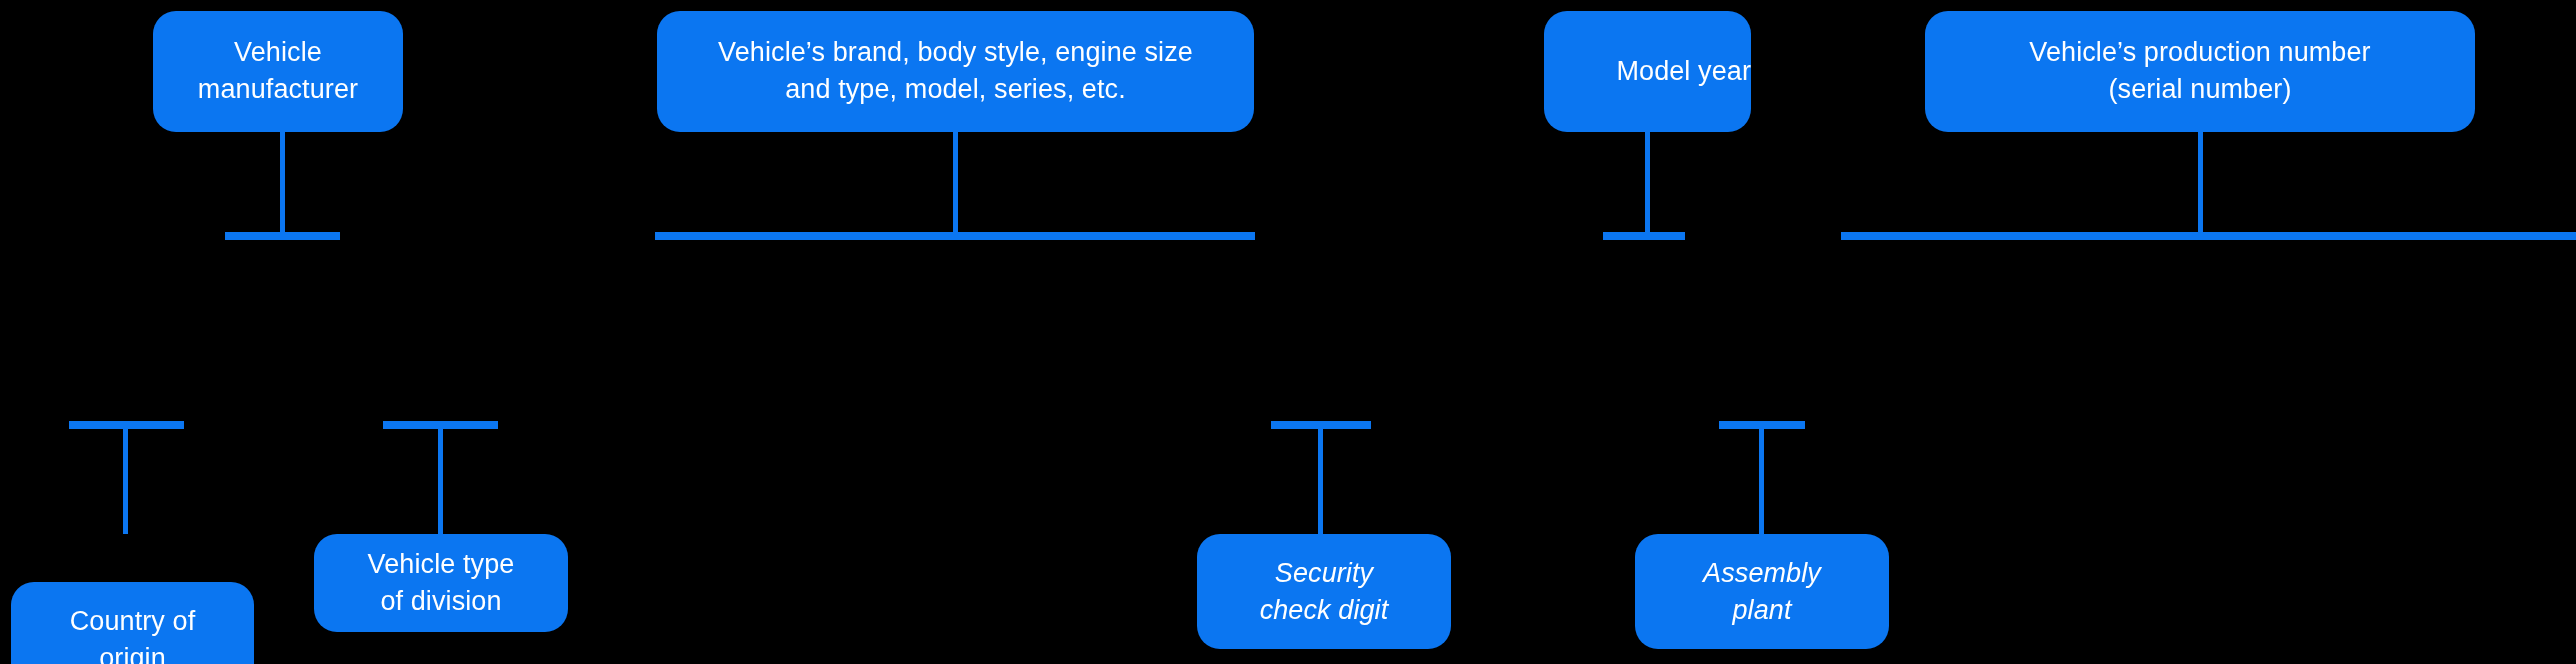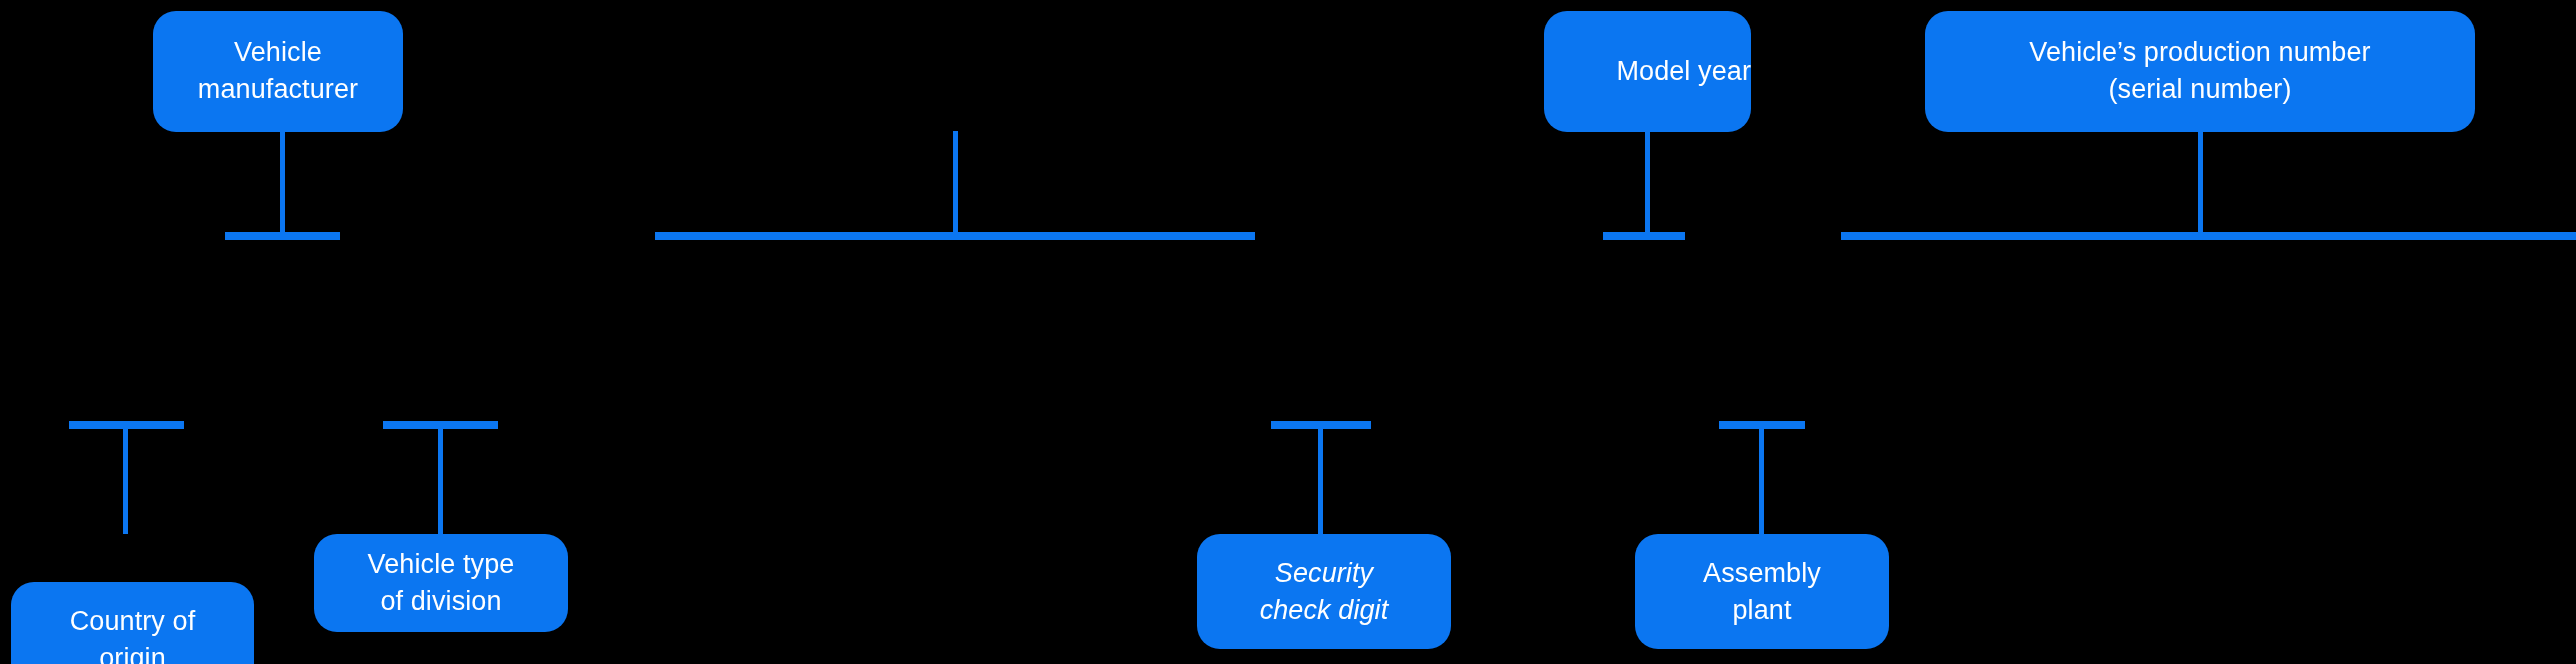--- a/index.html
+++ b/index.html
@@ -54,20 +54,24 @@
 </head>
 <body>
 
 <div class="canvas">
 
   <div class="node" style="left:153px; top:10.7px; width:250px; height:121px;">
     <span class="node-label">Vehicle
 manufacturer</span>
   </div>
 
+  <div class="node" style="left:657px; top:10.7px; width:597px; height:121px;">
+    <span class="node-label">Vehicle’s brand, body style, engine size
+and type, model, series, etc.</span>
+  </div>
 
   <div class="node" style="left:1544px; top:10.7px; width:207px; height:121px;justify-content:flex-end;">
     <span class="node-label">Model year</span>
   </div>
 
   <div class="node" style="left:1925px; top:10.7px; width:550px; height:121px;">
     <span class="node-label">Vehicle’s production number
 (serial number)</span>
   </div>
 
@@ -103,19 +107,19 @@
   <div class="node" style="left:314px; top:534px; width:254px; height:98px;">
     <span class="node-label">Vehicle type
 of division</span>
   </div>
 
   <div class="node" style="left:1197px; top:534px; width:254px; height:115px;font-style:italic;">
     <span class="node-label">Security
 check digit</span>
   </div>
 
-  <div class="node" style="left:1635px; top:534px; width:254px; height:115px;">
+  <div class="node" style="left:1635px; top:534px; width:254px; height:115px;font-style:italic;">
     <span class="node-label">Assembly
 plant</span>
   </div>
 
 </div>
 
 
 </body></html>

